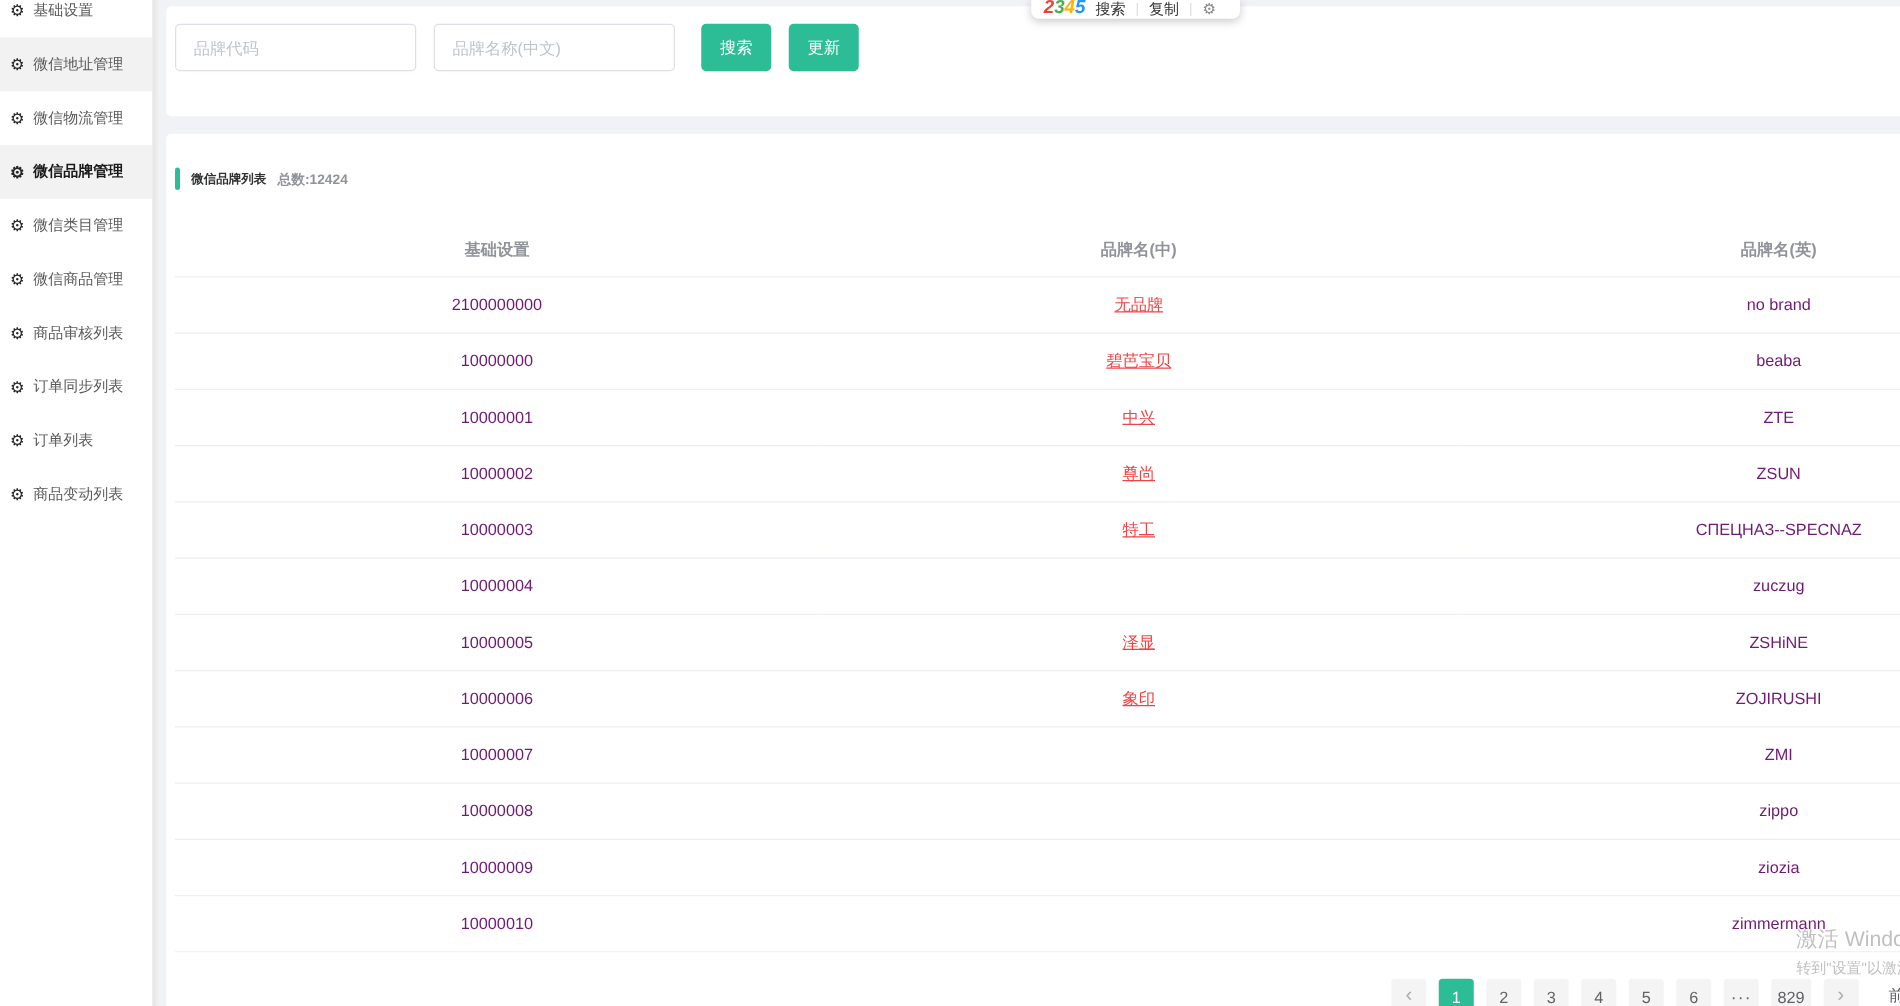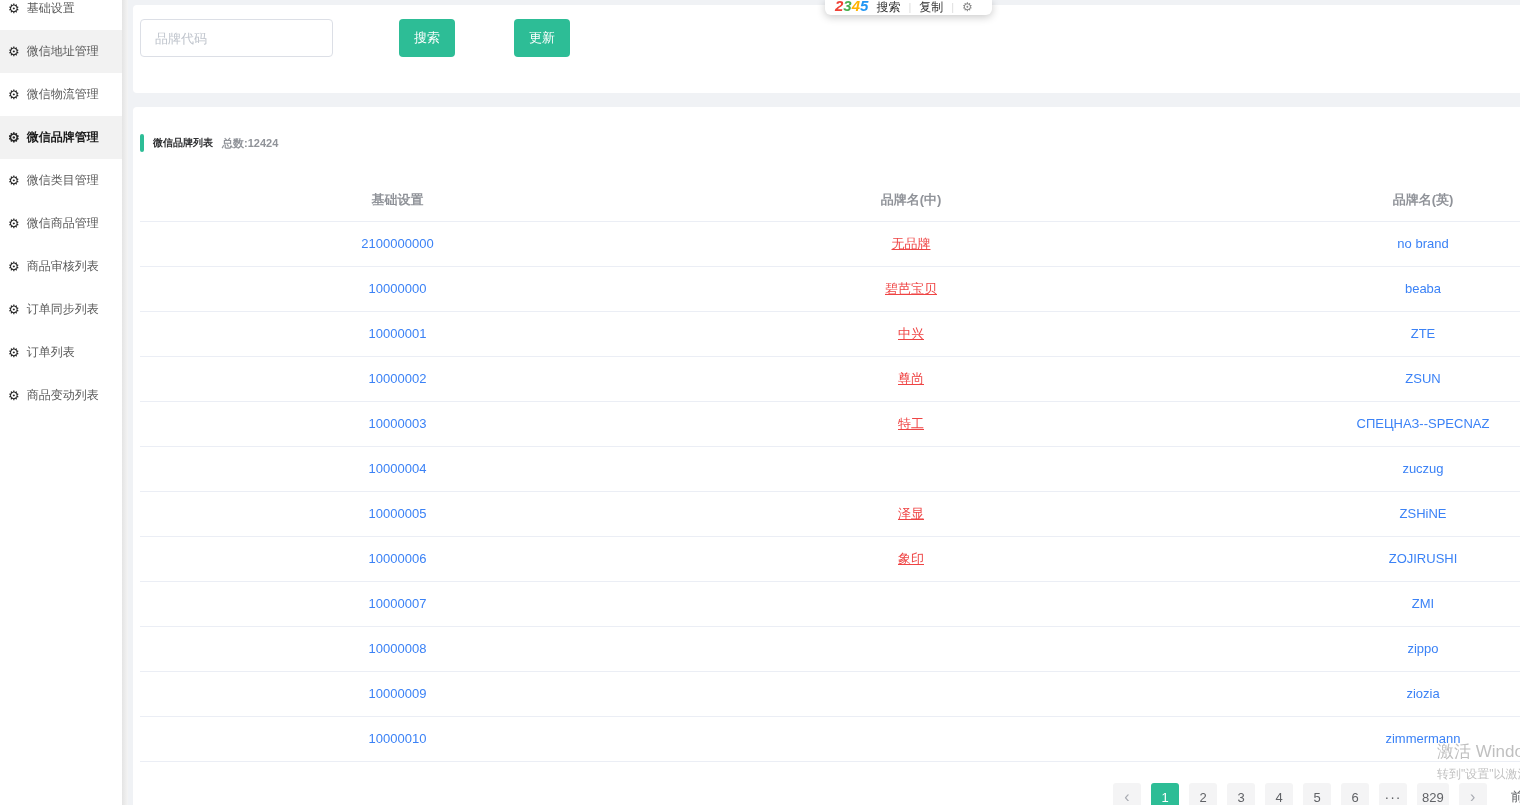--- a/index.html
+++ b/index.html
@@ -27,21 +27,21 @@
   }
   .menu-item .gear { font-size:13px; color:#262626; line-height:1; }
   .menu-item.hl { background:#f2f2f2; }
   .menu-item.active { background:#f2f2f2; font-weight:bold; color:#1a1a1a; }
 
   
   .search-panel {
     position:absolute; left:133px; top:5px; width:1395px; height:88px;
     background:#ffffff; border-radius:4px; z-index:1;
   }
-  .search-row { position:absolute; left:7px; top:14px; display:flex; align-items:center;gap:45px; }
+  .search-row { position:absolute; left:7px; top:14px; display:flex; align-items:center; }
   .inp {
     width:193px; height:38px; border:1px solid #dcdfe6; border-radius:4px;
     padding:0 14px; font-size:13px; color:#606266; outline:none;
     margin-right:14px; background:#fff;
     font-family:"Liberation Sans", sans-serif;
   }
   .inp::placeholder { color:#bfc4cc; }
   .btn {
     height:38px; padding:0 15px; margin-right:14px;
     background:#2dbd96; color:#ffffff; font-size:13px;
@@ -64,21 +64,21 @@
   table { border-collapse:collapse; table-layout:fixed; width:1539px; }
   col.c1 { width:515px; } col.c2 { width:512px; } col.c3 { width:512px; }
   th {
     height:41px; font-size:13px; font-weight:bold; color:#909399;
     text-align:center; border-bottom:1px solid #ebeef5;
   }
   td {
     height:45px; font-size:13px; text-align:center;
     border-bottom:1px solid #ebeef5;
   }
-  td.code, td.en { color:#3b82f6; }
+  td.code, td.en { color:#701a75; }
   td.cn { color:#ef4444;text-decoration:underline; }
 
   
   .pagination {
     position:absolute; left:980px; top:676px; height:28px;
     display:flex; align-items:center; gap:10px; z-index:2;
   }
   .pg {
     min-width:28px; height:28px; padding:0 5px;
     background:#f4f4f5; color:#606266; font-size:13px; border-radius:3px;
@@ -164,20 +164,21 @@
     <span class="gear">⚙</span>
     <span>商品变动列表</span>
   </div>
 </div>
 </div>
 <div class="sidebar-scrollbar"></div>
 
 <div class="search-panel">
   <div class="search-row">
     <input class="inp" type="text" placeholder="品牌代码" style="">
+    <input class="inp" type="text" placeholder="品牌名称(中文)" style="">
     <button class="btn btn-search">搜索</button>
     <button class="btn">更新</button>
   </div>
 </div>
 
 <div class="table-panel">
   <div class="panel-title">
     <span class="green-bar"></span>
     <span class="title-text">微信品牌列表</span>
     <span class="title-total">总数:12424</span>

